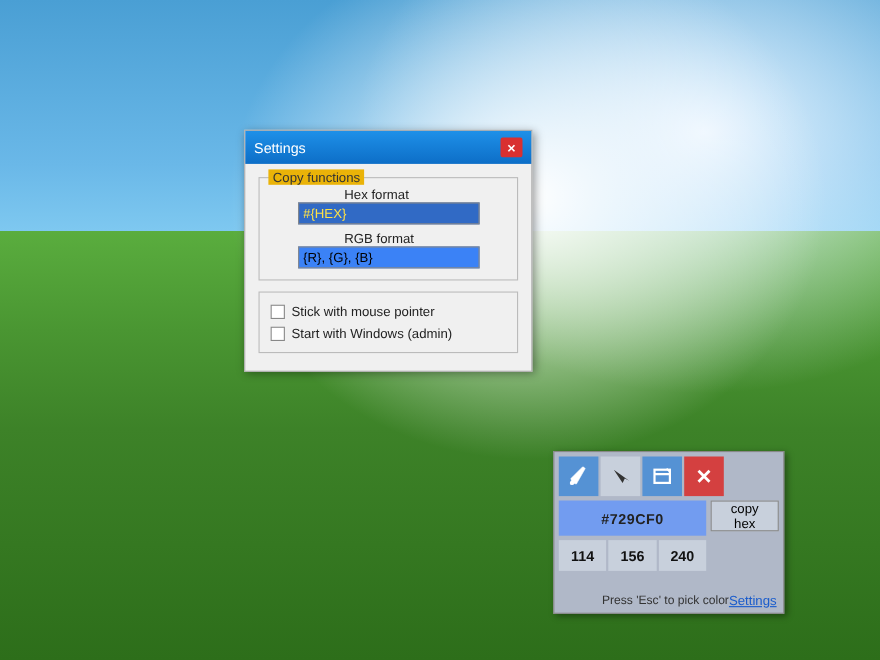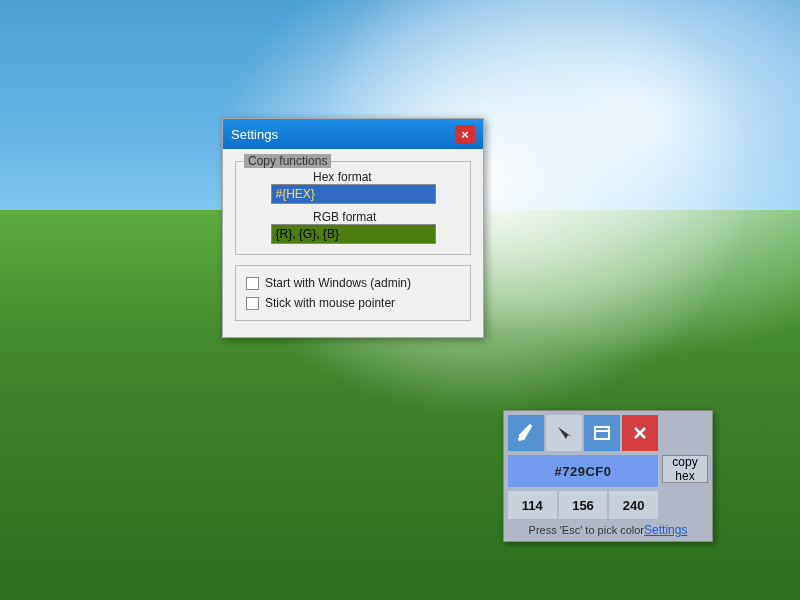--- a/index.html
+++ b/index.html
@@ -83,21 +83,21 @@
       border: 1px solid #bbb;
       padding: 8px 10px 10px;
       margin-bottom: 10px;
       position: relative;
     }
 
     .group-label {
       position: absolute;
       top: -8px;
       left: 8px;
-      background: #a3a3a3;
+      background: #eab308;
       padding: 0 4px;
       font-size: 12px;
       color: #333;
       text-align: right;
     }
 
     .form-row {
       display: flex;
       align-items: center;
       margin-bottom: 6px;
@@ -109,21 +109,21 @@
       width: 80px;
       font-size: 12px;
       color: #222;
     }
 
     .form-input {
       flex: 1;
       padding: 2px 4px;
       font-size: 12px;
       border: 1px solid #888;
-      background: #4d7c0f;
+      background: #3b82f6;
       height: 22px;
     }
 
     .form-input.selected {
       background: #316ac5;
       color: #fde047;
       selection-color: white;
     }
 
     .options-box {
@@ -239,34 +239,34 @@
       flex-direction: column;
       gap: 4px;
     }
 
     .copy-btn {
       background: #c8d0dc;
       border: 1px solid #888;
       padding: 4px 8px;
       font-size: 12px;
       cursor: pointer;
-      width: 46px;
+      width: 62px;
       text-align: center;
       height: 28px;
       display: flex;
       align-items: center;
       justify-content: center;
     }
 
     .picker-footer {
-      margin-top: 4px;
+      margin-top: 20px;
       font-size: 11px;
       color: #333;
       display: flex;
-      justify-content: center;
+      justify-content: flex-end;
       align-items: center;
       padding: 0 2px;
     }
 
     .settings-link {
       color: #1a5ccc;
       text-decoration: underline;
       cursor: pointer;
       font-size: 12px;
     }
@@ -290,25 +290,25 @@
       </div>
       <div class="form-row">
         <span class="form-label">RGB format</span>
         <input class="form-input" type="text" value="{R}, {G}, {B}" style="">
       </div>
     </div>
 
     <div class="options-box">
       <div class="checkbox-row">
         <span class="checkbox-box"></span>
-        <span>Start with Windows (admin)</span>
+        <span>Stick with mouse pointer</span>
       </div>
       <div class="checkbox-row">
         <span class="checkbox-box"></span>
-        <span>Stick with mouse pointer</span>
+        <span>Start with Windows (admin)</span>
       </div>
     </div>
   </div>
 </div>
 
 <div class="color-picker">
   <div class="picker-toolbar">
     <div class="picker-btn blue" title="Eyedropper">
       <svg width="18" height="18" viewBox="0 0 18 18">
         <path d="M15 2L13 0 2 11l1 4 4 1L15 2z" fill="white" stroke="white" stroke-width="0.5"></path>

